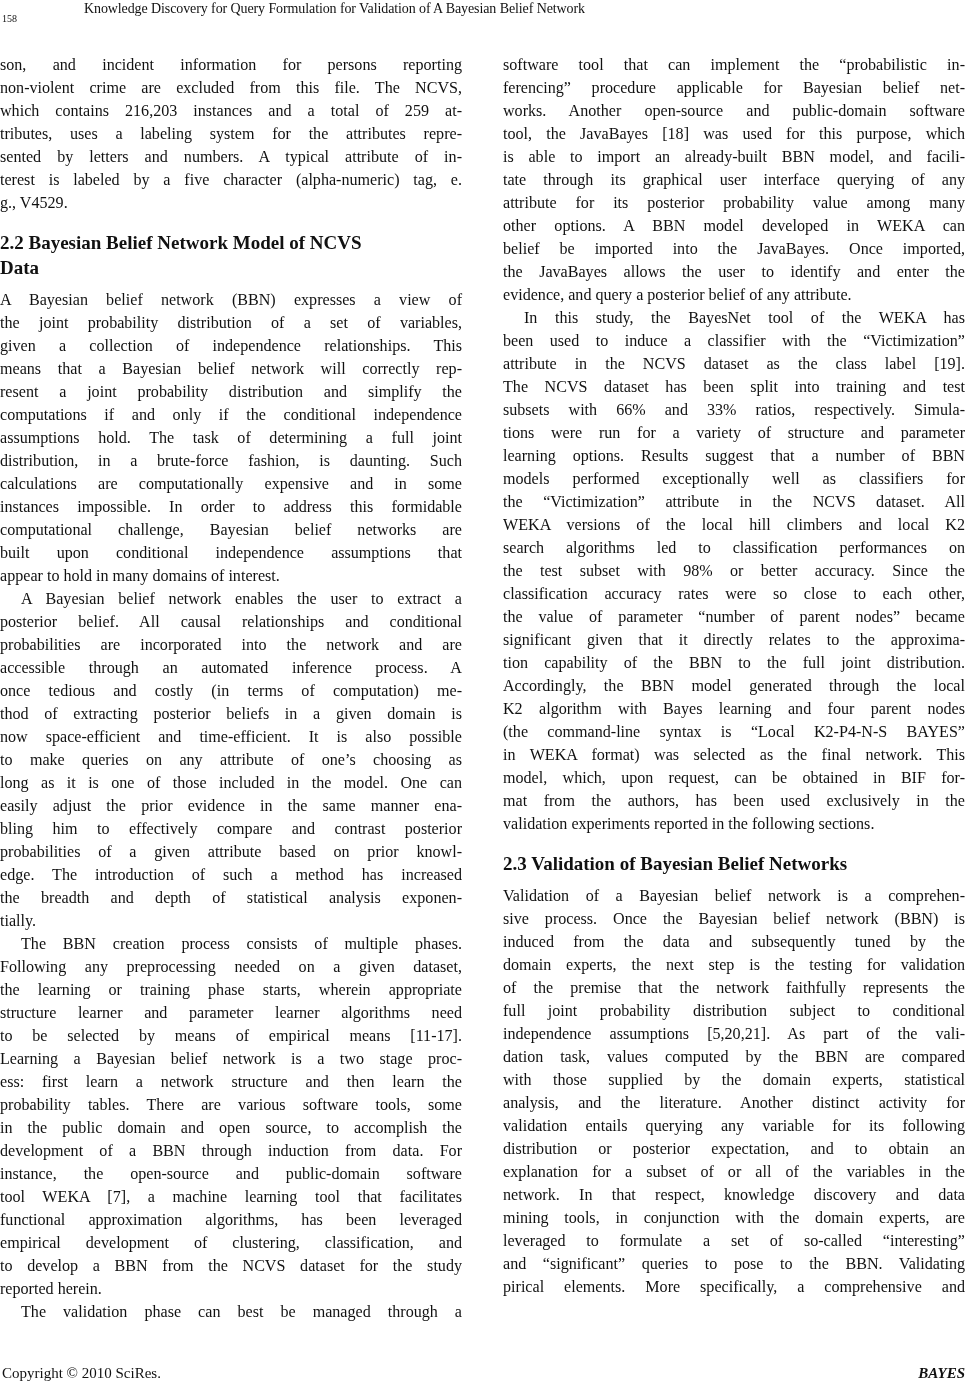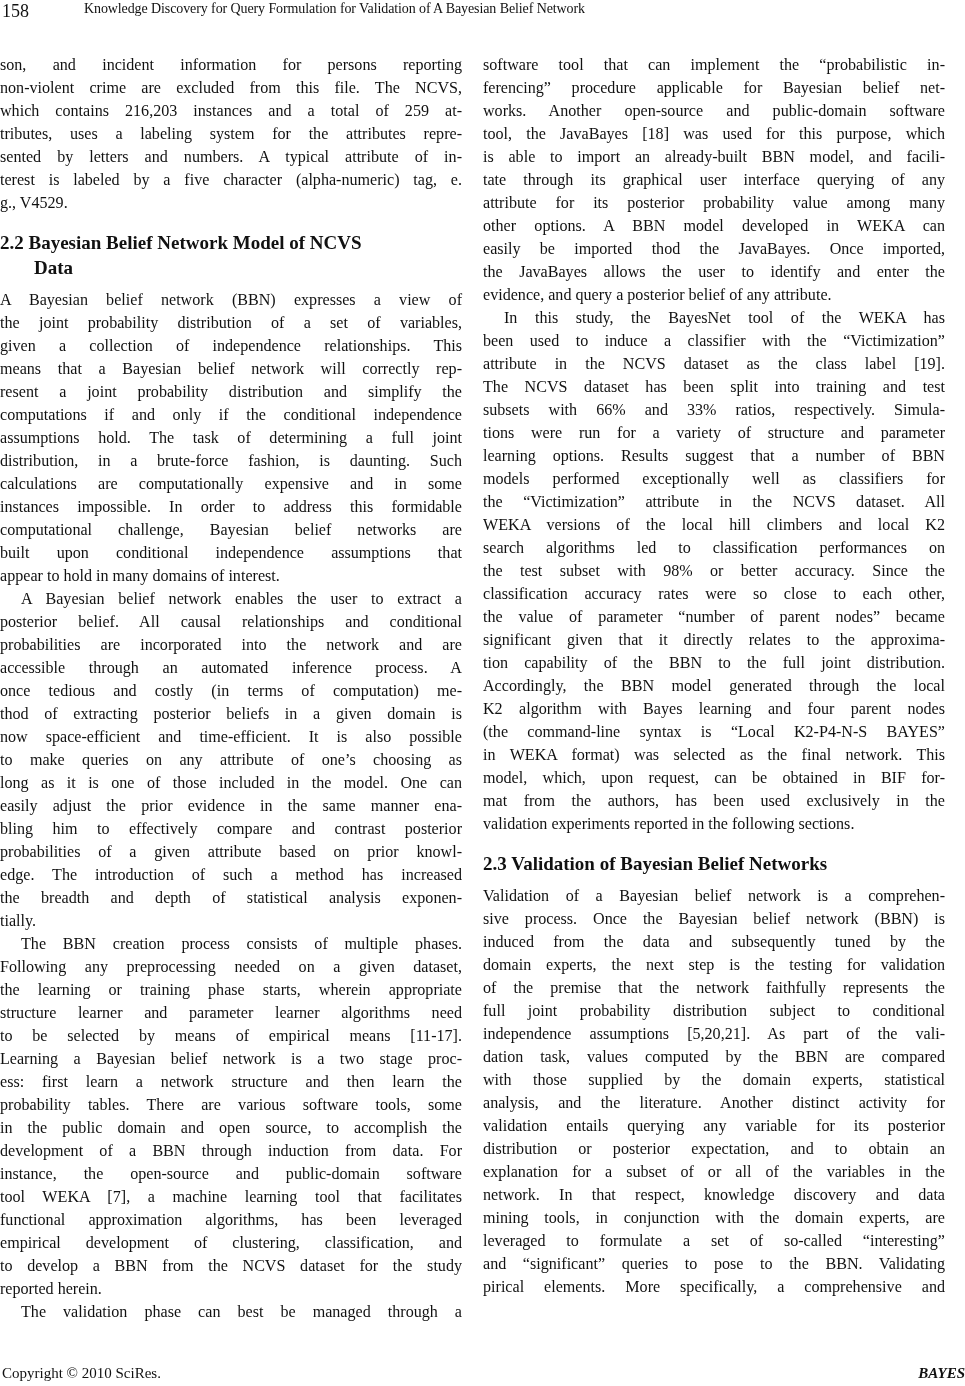--- a/index.html
+++ b/index.html
@@ -4,43 +4,43 @@
 <style>
   html, body { margin: 0; padding: 0; background: #ffffff; }
   body {
     width: 965px; height: 1386px; position: relative; overflow: hidden;
     font-family: "Liberation Serif", "DejaVu Serif", serif; color: #111111;
   }
   .page-header {
     position: absolute; left: 0; top: 0; width: 965px; height: 24px;
   }
   .page-number {
-    position: absolute; left: 2px; top: 1px; font-size: 18px; text-align: center;
+    position: absolute; left: 2px; top: 13px; font-size: 10px; text-align: center;
   }
   .running-title {
     position: absolute; left: 84px; top: 1px; font-size: 14px; letter-spacing: -0.1px;
   }
   .col {
     position: absolute; top: 53px; width: 462px;
     font-size: 16.1px; line-height: 23px;
   }
   .col-left { left: 0px; }
-  .col-right { left: 483px; }
+  .col-right { left: 503px; }
   .line {
     display: block; height: 23px; white-space: nowrap;
     text-align: justify; text-align-last: justify; overflow: visible;
   }
   .line.last { text-align-last: left; }
   .line.indent { padding-left: 21px; }
   .heading {
     font-family: "Liberation Serif", serif; font-weight: bold;
     font-size: 19px; line-height: 25px; white-space: nowrap;
   }
   .heading .hl { display: block; }
-  .heading .hl.cont { padding-left: 34px; }
+  .heading .hl.cont { }
   .gap-before { margin-top: 16px; }
   .gap-after { margin-bottom: 8px; }
   .footer {
     position: absolute; left: 0; top: 1365px; width: 965px; font-size: 15px;
   }
   .copyright { position: absolute; left: 2px; top: 0; }
   .journal { position: absolute; right: 0; top: 0; font-weight: bold; font-style: italic; }
 </style>
 </head>
 <body>
@@ -122,21 +122,21 @@
 <div class="col col-right">
   <div>
       <span class="line">software tool that can implement the “probabilistic in-</span>
       <span class="line">ferencing” procedure applicable for Bayesian belief net-</span>
       <span class="line">works. Another open-source and public-domain software</span>
       <span class="line">tool, the JavaBayes [18] was used for this purpose, which</span>
       <span class="line">is able to import an already-built BBN model, and facili-</span>
       <span class="line">tate through its graphical user interface querying of any</span>
       <span class="line">attribute for its posterior probability value among many</span>
       <span class="line">other options. A BBN model developed in WEKA can</span>
-      <span class="line">easily be imported thod the JavaBayes. Once imported,</span>
+      <span class="line">belief be imported into the JavaBayes. Once imported,</span>
       <span class="line">the JavaBayes allows the user to identify and enter the</span>
       <span class="line last">evidence, and query a posterior belief of any attribute.</span>
     </div>
   <div>
       <span class="line indent">In this study, the BayesNet tool of the WEKA has</span>
       <span class="line">been used to induce a classifier with the “Victimization”</span>
       <span class="line">attribute in the NCVS dataset as the class label [19].</span>
       <span class="line">The NCVS dataset has been split into training and test</span>
       <span class="line">subsets with 66% and 33% ratios, respectively. Simula-</span>
       <span class="line">tions were run for a variety of structure and parameter</span>
@@ -165,21 +165,21 @@
       <span class="line">Validation of a Bayesian belief network is a comprehen-</span>
       <span class="line">sive process. Once the Bayesian belief network (BBN) is</span>
       <span class="line">induced from the data and subsequently tuned by the</span>
       <span class="line">domain experts, the next step is the testing for validation</span>
       <span class="line">of the premise that the network faithfully represents the</span>
       <span class="line">full joint probability distribution subject to conditional</span>
       <span class="line">independence assumptions [5,20,21]. As part of the vali-</span>
       <span class="line">dation task, values computed by the BBN are compared</span>
       <span class="line">with those supplied by the domain experts, statistical</span>
       <span class="line">analysis, and the literature. Another distinct activity for</span>
-      <span class="line">validation entails querying any variable for its posterior</span>
+      <span class="line">validation entails querying any variable for its following</span>
       <span class="line">distribution or posterior expectation, and to obtain an</span>
       <span class="line">explanation for a subset of or all of the variables in the</span>
       <span class="line">network. In that respect, knowledge discovery and data</span>
       <span class="line">mining tools, in conjunction with the domain experts, are</span>
       <span class="line">leveraged to formulate a set of so-called “interesting”</span>
       <span class="line">and “significant” queries to pose to the BBN. Validating</span>
       <span class="line">pirical elements. More specifically, a comprehensive and</span>
     </div>
 </div>
 

